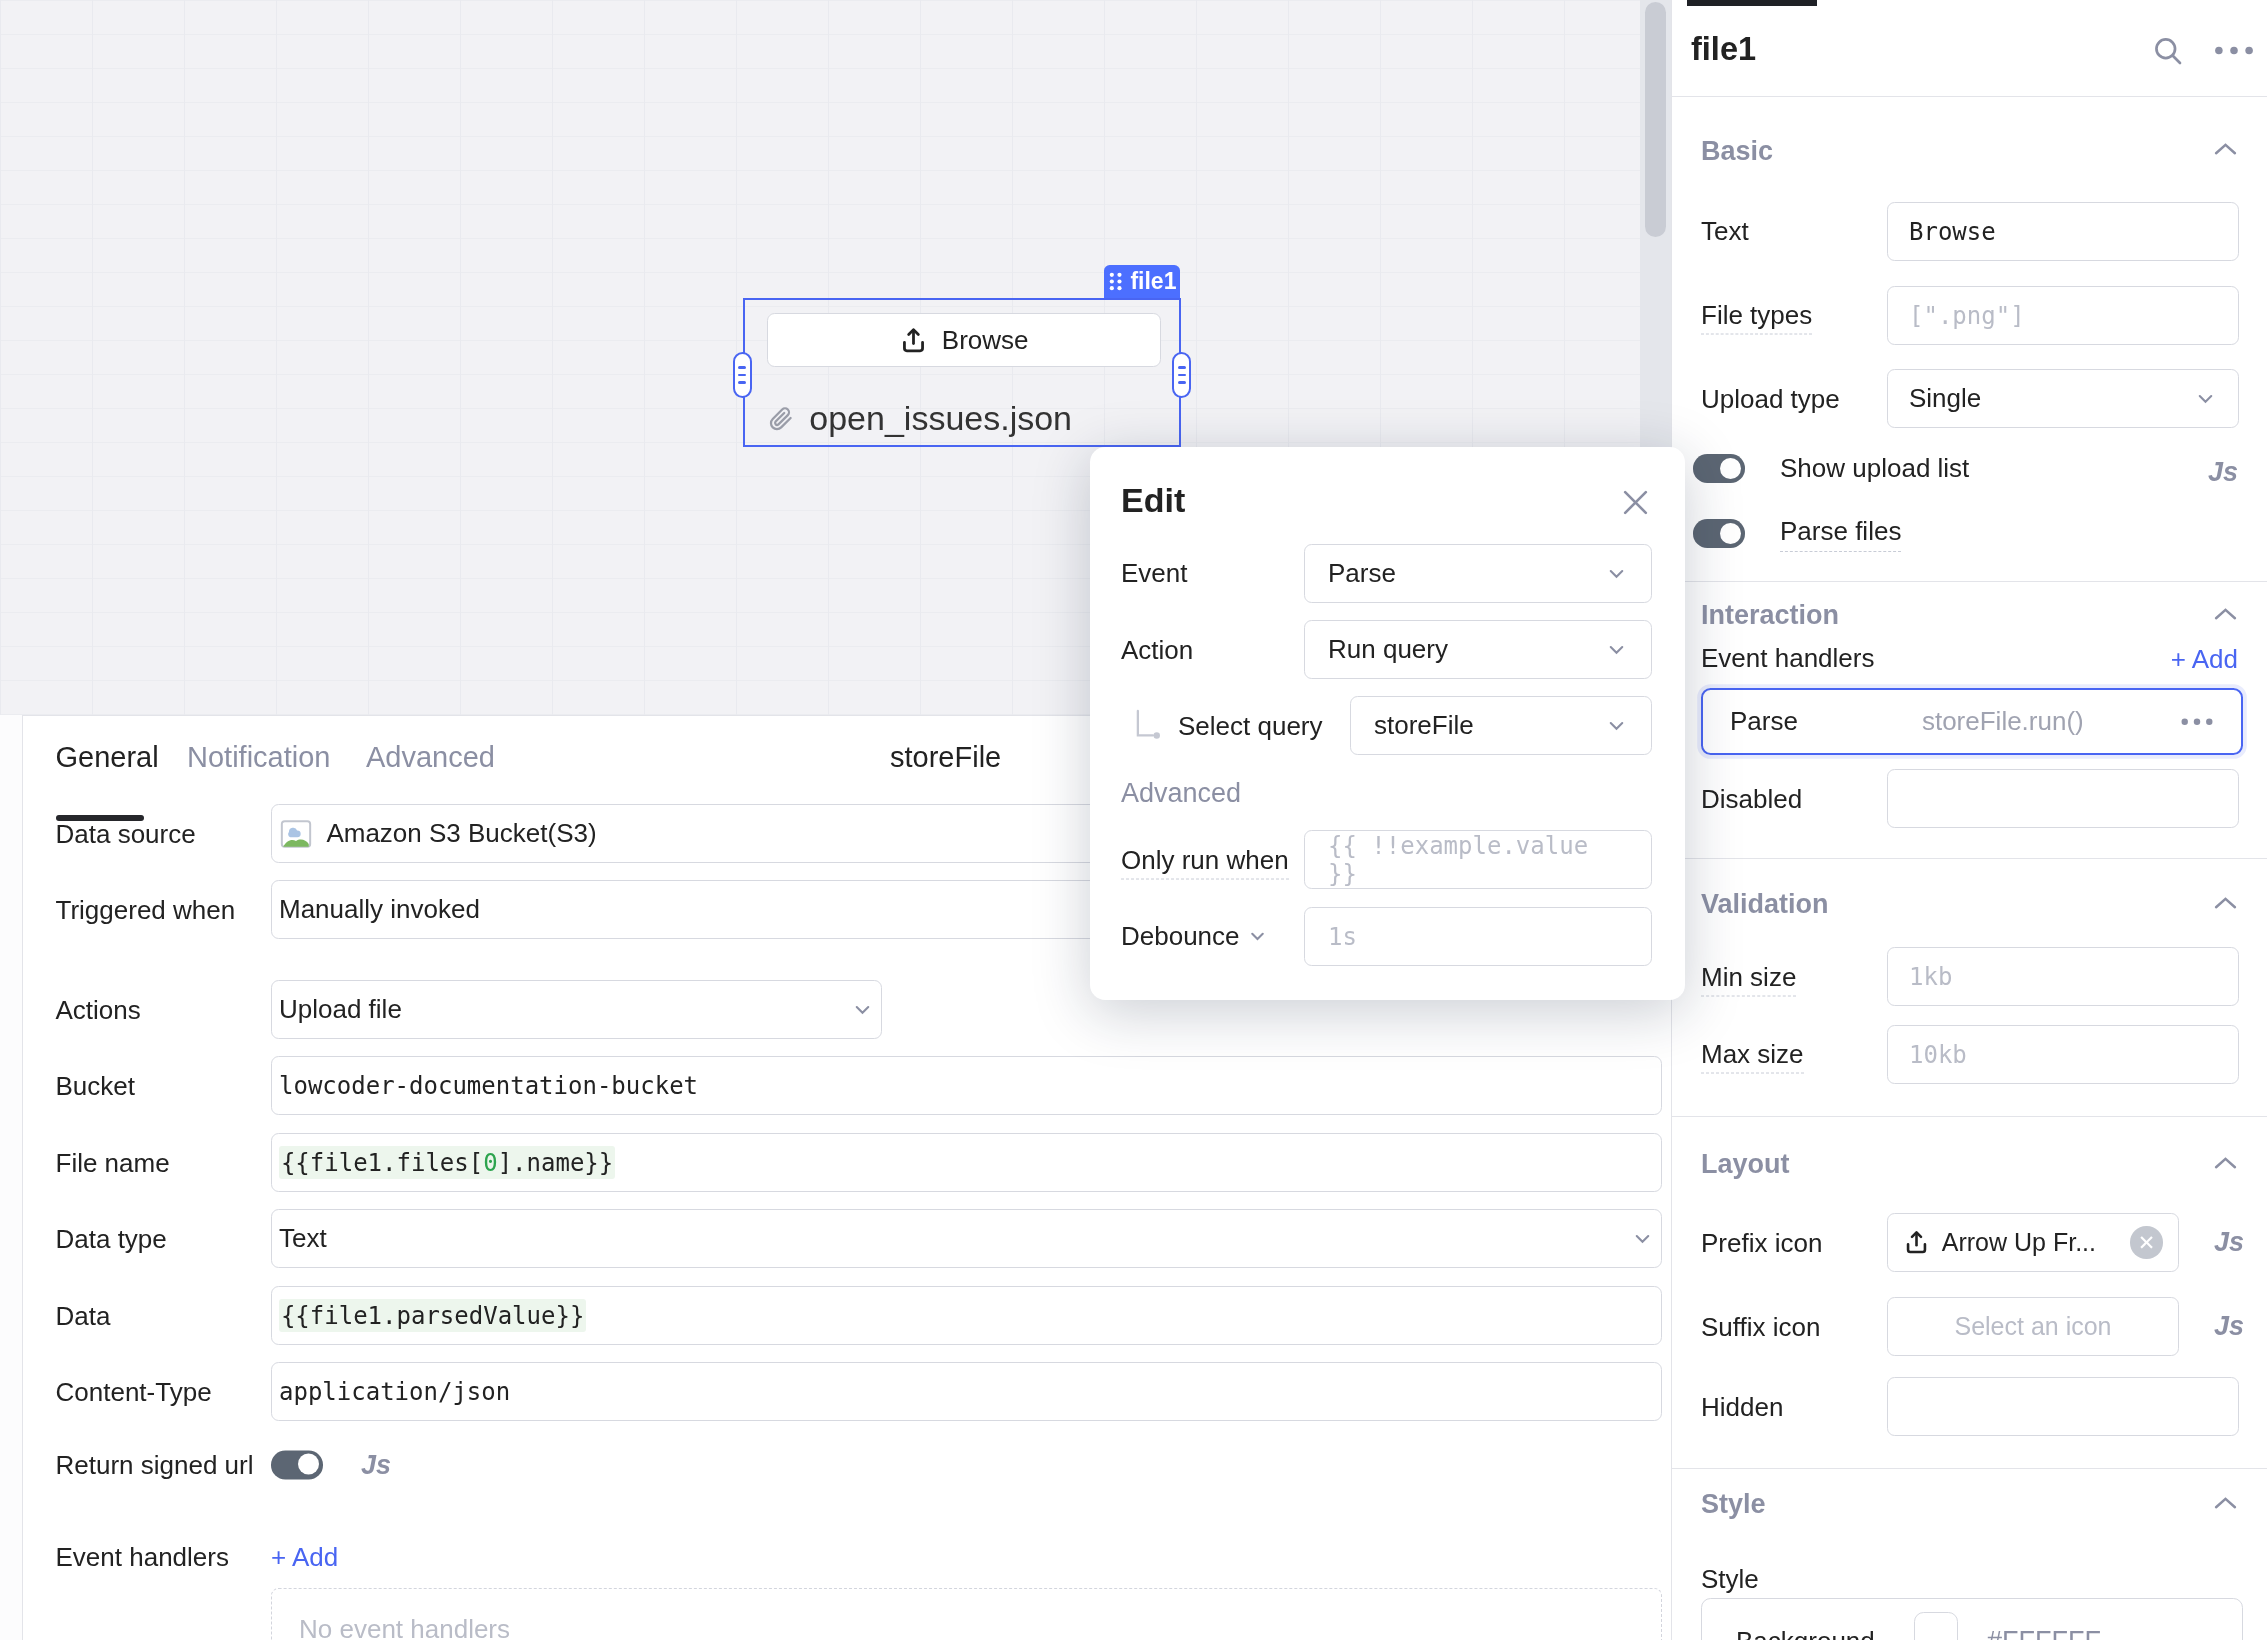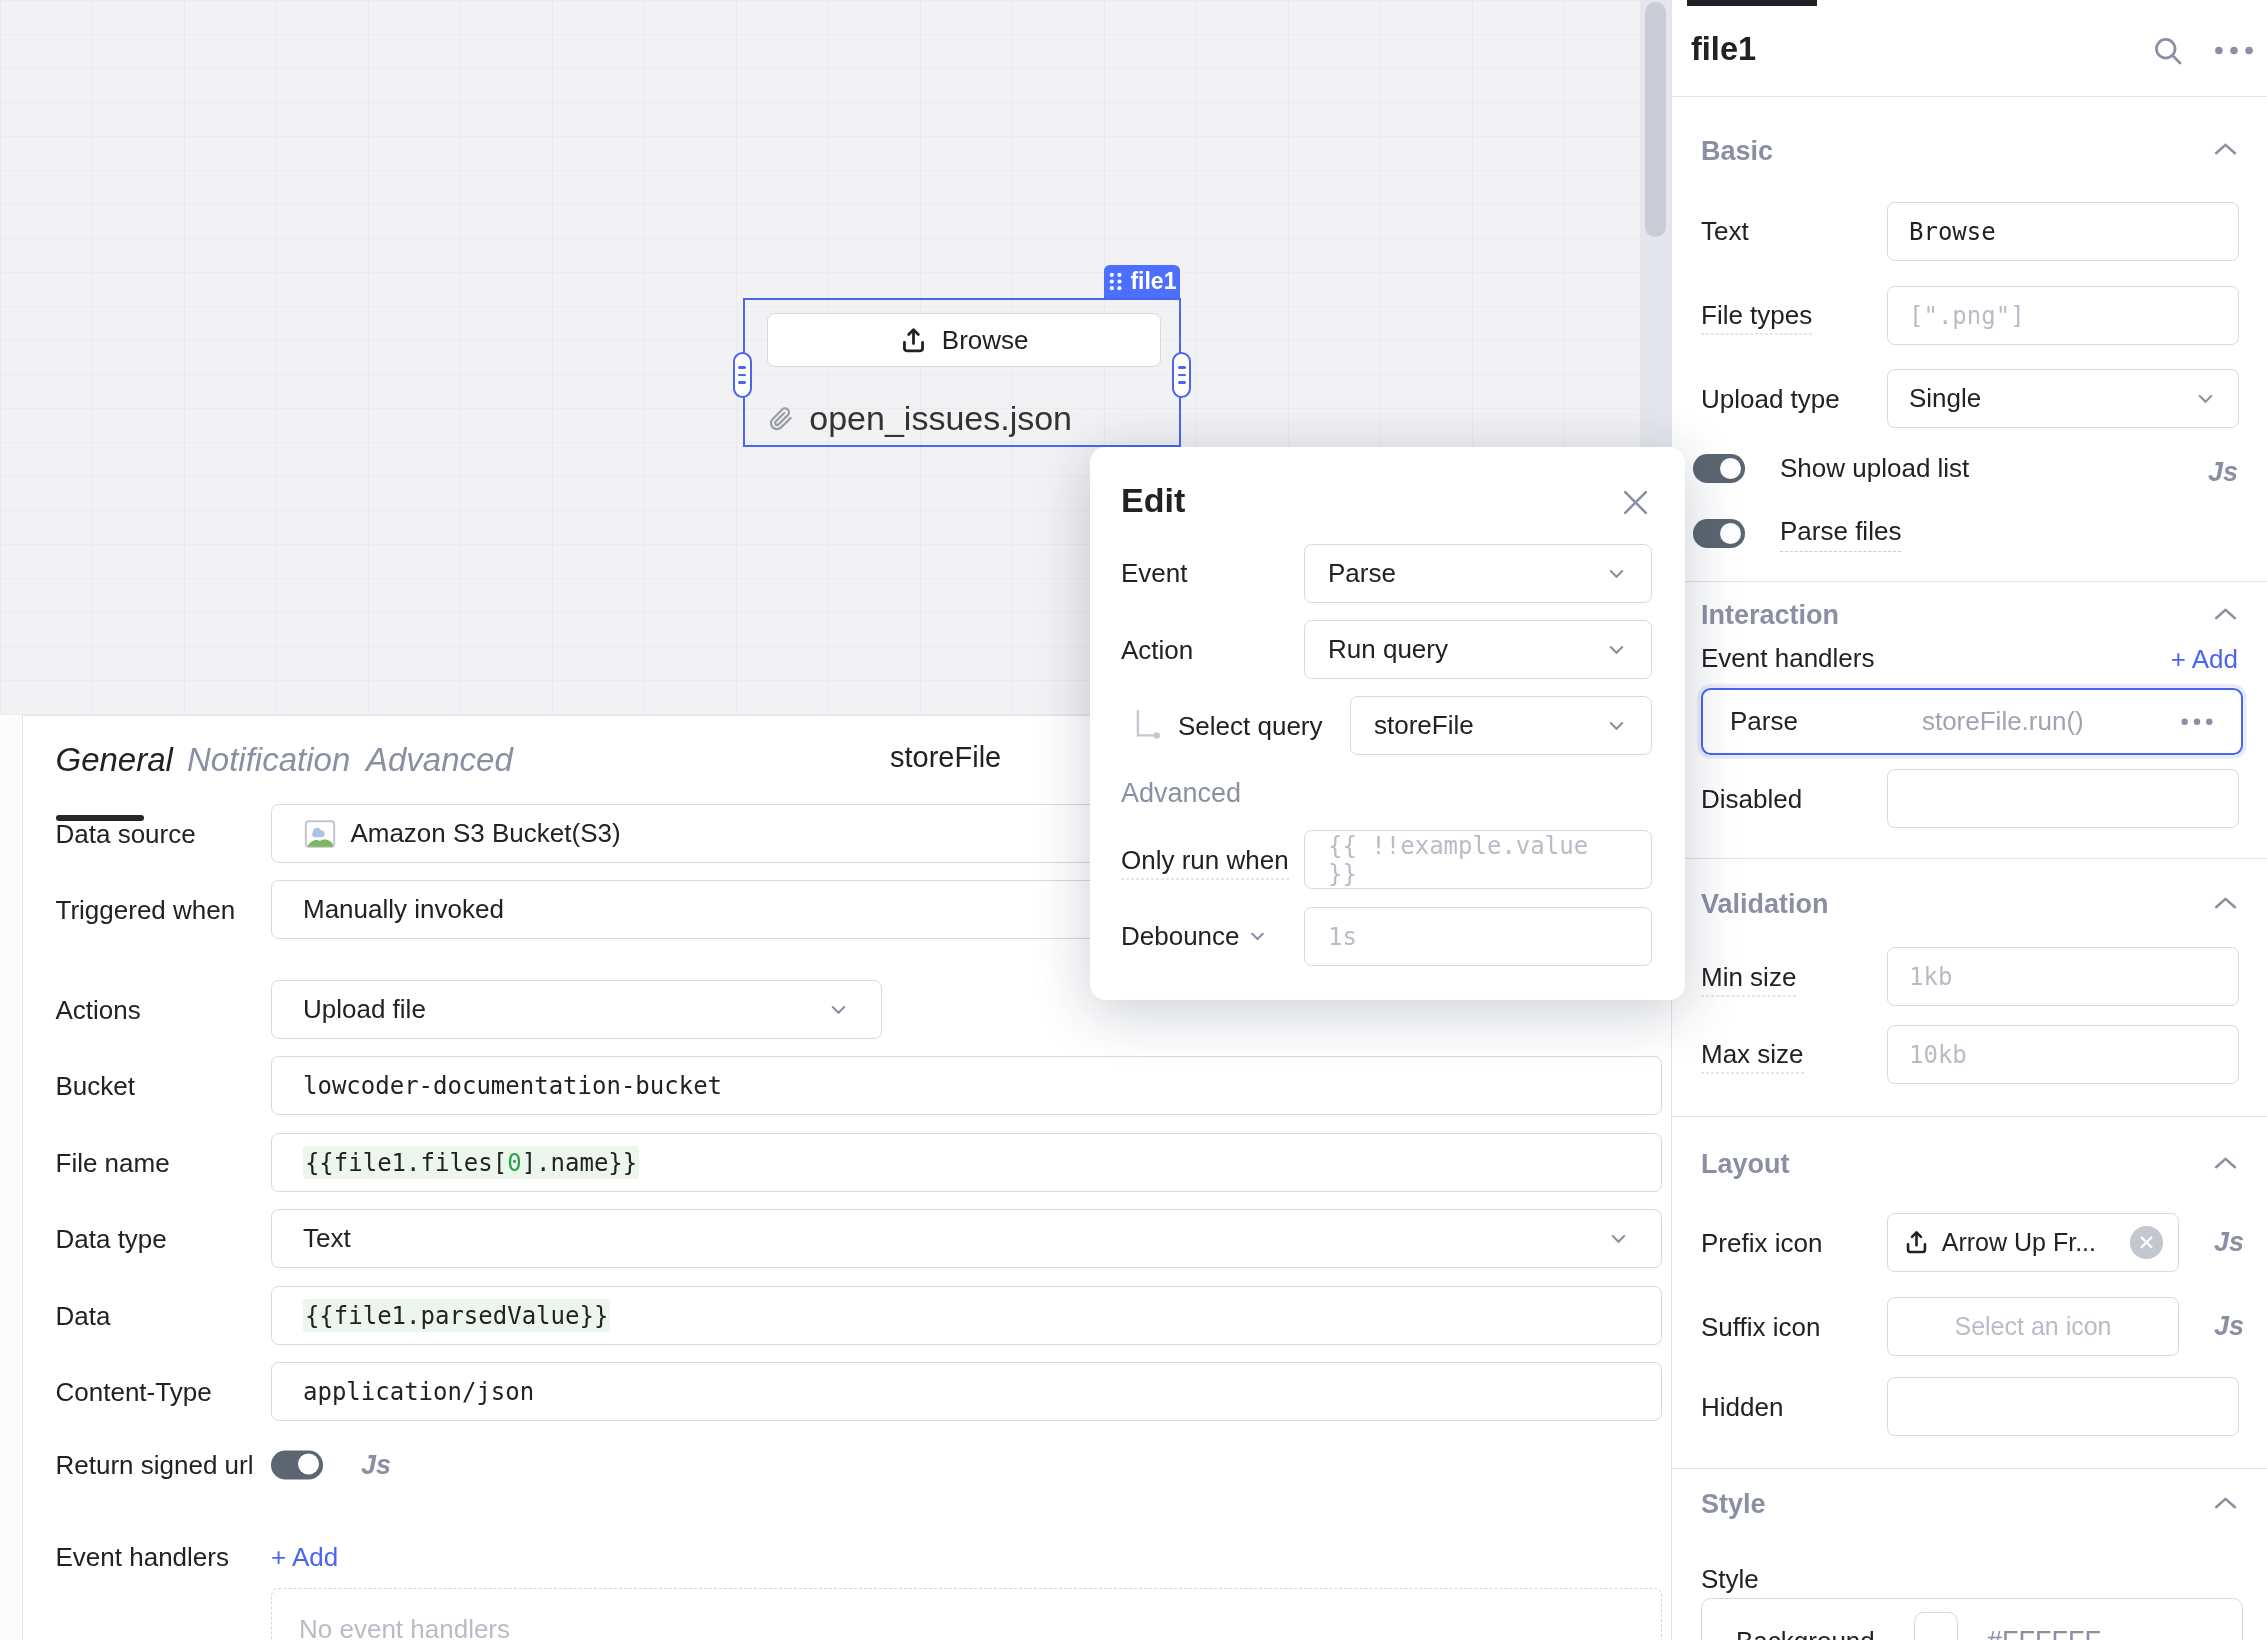--- a/index.html
+++ b/index.html
@@ -29,28 +29,28 @@
   .file-row { position:absolute; left:22px; top:99px; display:flex; align-items:center; gap:15.3px;
     font-size:34px; color:#333; }
   .handle { position:absolute; width:19px; height:46px; background:#fff; border:2.9px solid #4965f2;
     border-radius:9.6px; top:52px; display:flex; flex-direction:column; align-items:center; justify-content:center; gap:4.8px; }
   .handle span { display:block; width:8.6px; height:2.9px; background:#4965f2; border-radius:1.9px; }
   .handle.left { left:-12.4px; } .handle.right { right:-12.4px; }
 
   
   .left-strip { position:absolute; left:0; top:715px; width:23px; height:925px; background:#fcfcfd; border-right:1.9px solid #e3e4e9; }
   .query-panel { position:absolute; left:23px; top:715px; width:1648px; height:925px; background:#fff; border-top:1px solid #e3e4e9; overflow:hidden; }
-  .qp-tab { position:absolute; font-size:33px; color:#8b8fa3; top:25px;font-style:italic; }
+  .qp-tab { position:absolute; font-size:29px; color:#8b8fa3; top:25px; }
   .qp-tab.active { color:#222; }
   .tab-underline { position:absolute; left:32.5px; top:99px; width:88px; height:5.7px; background:#26272b; border-radius:2.9px; }
   .query-name { position:absolute; left:867px; top:25px; font-size:29px; font-weight:500; color:#222; }
   .q-row { position:absolute; left:0; width:100%; height:59px; }
   .q-label { position:absolute; left:32.5px; top:50%; transform:translateY(-50%); font-size:26px; color:#222; }
   .q-input { position:absolute; left:248px; top:0; width:1391px; height:59px; border:1.9px solid #d7d9e0;
-    border-radius:7.6px; background:#fff; display:flex; align-items:center; padding:0 31px; font-size:26px; }
+    border-radius:7.6px; background:#fff; display:flex; align-items:center; padding:0 7px; font-size:26px; }
   .q-input.narrow { width:611px; }
   .mono { font-family:"DejaVu Sans Mono", monospace; font-size:24px; }
   .hl { background:#edf6ed; padding:2.9px 1.9px; border-radius:2.9px; }
   .hl .num { color:#2da44e; }
   .chev { margin-left:auto; color:#8b8fa3; flex:0 0 auto; }
   .toggle { width:52px; height:29px; border-radius:14.3px; background:#5c6673; position:relative; display:inline-block; }
   .toggle::after { content:""; position:absolute; right:3.8px; top:3.8px; width:21px; height:21px; background:#fff; border-radius:50%; }
   .js-badge { font-style:italic; font-weight:bold; font-size:27px; color:#8b8fa3; }
   .add-link { color:#4965f2; font-size:26px; }
   .dashed-box { position:absolute; left:248px; top:872px; width:1391px; height:82px;

